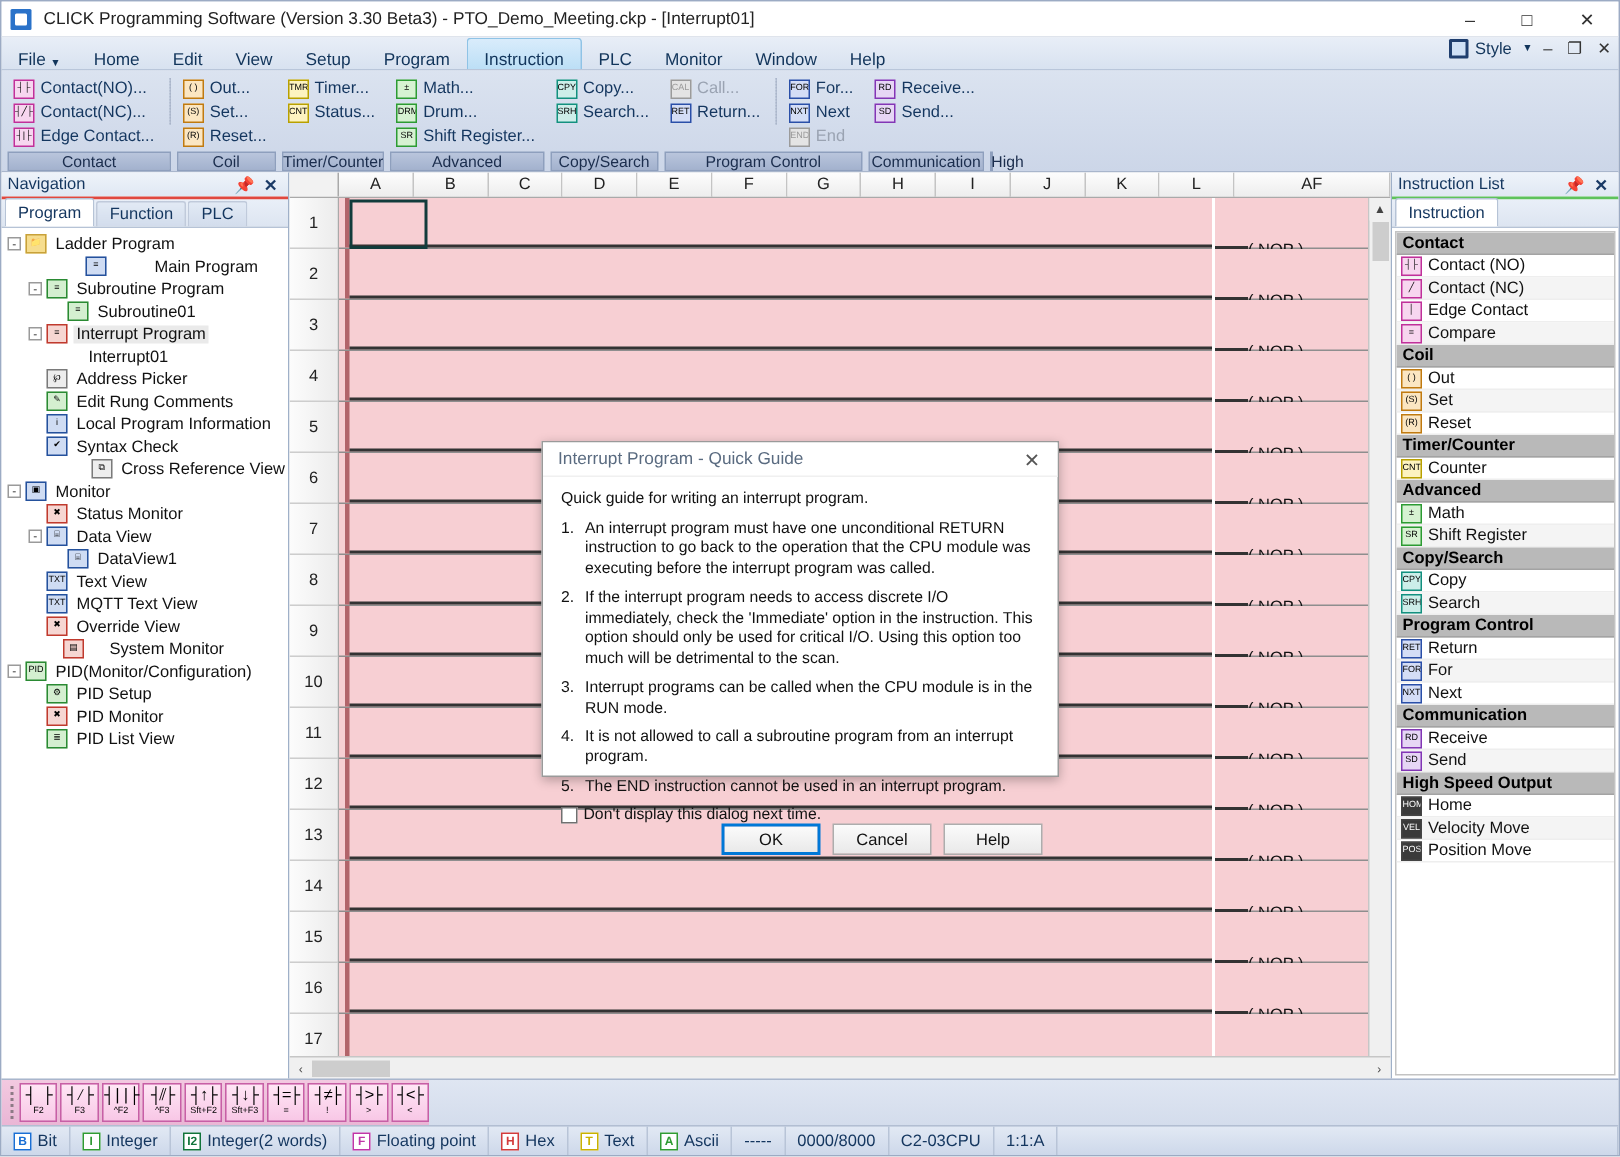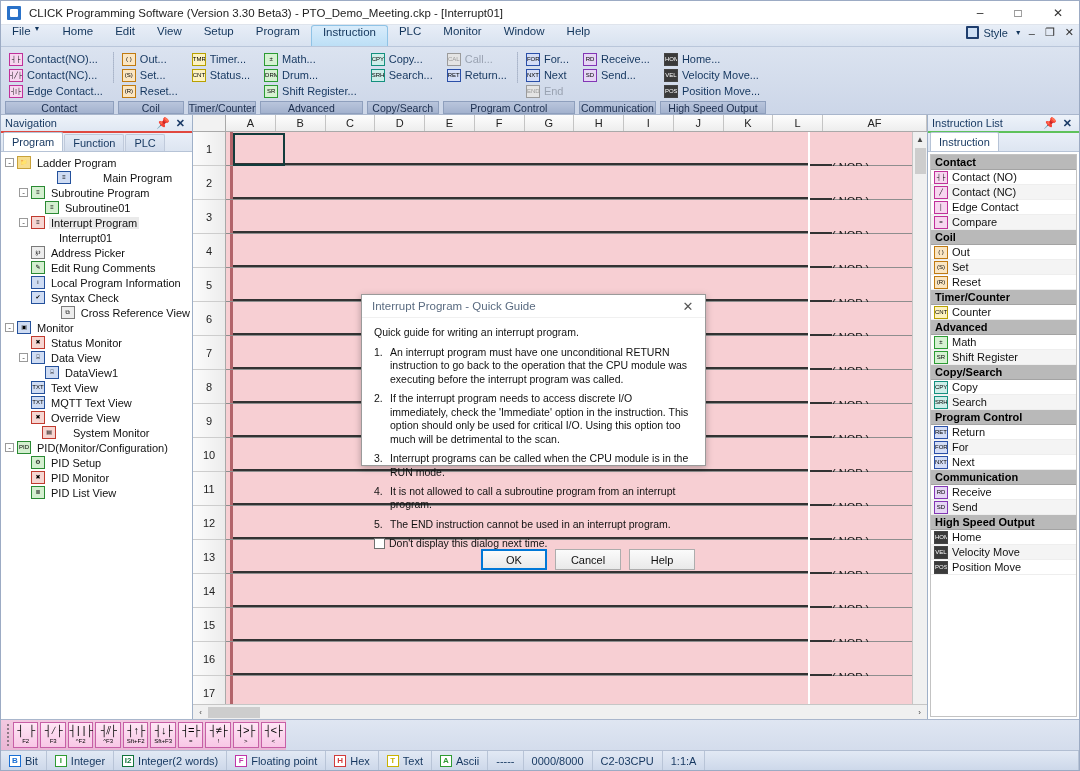--- a/index.html
+++ b/index.html
@@ -45,21 +45,21 @@
 
   
   .menubar {
     height: 22px;
     background: linear-gradient(180deg,#e8eef7 0%,#d8e2f0 100%);
     display: flex; align-items: stretch;
     border-bottom: 1px solid #b9c6da;
     position: relative;
   }
   .menu-item {
-    padding: 0 11px; display: flex; align-items: flex-start;
+    padding: 0 11px; display: flex; align-items: flex-end;
     font-size: 11.5px; color: #12355b; white-space: nowrap;
   }
   .menu-item.active {
     background: linear-gradient(180deg,#d9ecfb 0%,#bcdff6 100%);
     border: 1px solid #8fc3e6; border-bottom: none;
     border-radius: 3px 3px 0 0;
   }
   .menu-caret { font-size: 7px; margin-left: 3px; color:#12355b; }
   .style-box {
     position: absolute; right: 2px; top: 1px;
@@ -286,21 +286,21 @@
     border-right: 1px solid #b8c4d7;
   }
   .sb-ico {
     width: 12px; height: 12px; border:1px solid #555; background:#fff;
     font-size:8px; line-height:10px; text-align:center; font-weight:bold;
   }
   .sb-grow { flex:1; }
 
   
   .modal {
-    position:absolute; left:360px; top:293px; width:345px; height:172px;
+    position:absolute; left:360px; top:293px; width:345px; height:224px;
     background:#fff; border:1px solid #9a9a9a;
     box-shadow: 0 2px 7px rgba(0,0,0,.28);
     display:flex; flex-direction:column;
   }
   .m-title {
     height: 26px; display:flex; align-items:center; padding: 0 4px 0 10px;
     background:#fff; border-bottom: 1px solid #f0f0f0;
   }
   .m-title .t { flex:1; font-size:11.5px; color:#5a6b80; }
   .m-close { width:26px; height:22px; display:flex;align-items:center;justify-content:center; color:#555; font-size:13px;}
@@ -506,36 +506,20 @@
             </div>
             <div class="rbtn">
               <span class="ico purple">SD</span>
               <span>Send...</span>
             </div>
           </div>
         </div>
         <div class="rgroup-label">Communication</div>
       </div>
       <div class="rgroup">
-        <div class="rgroup-cols">
-          <div class="rgroup-items">
-            <div class="rbtn">
-              <span class="ico dark">HOME</span>
-              <span>Home...</span>
-            </div>
-            <div class="rbtn">
-              <span class="ico dark">VEL</span>
-              <span>Velocity Move...</span>
-            </div>
-            <div class="rbtn">
-              <span class="ico dark">POS</span>
-              <span>Position Move...</span>
-            </div>
-          </div>
-        </div>
         <div class="rgroup-label">High Speed Output</div>
       </div>
     </div>
 
   <div class="body">
 
     <div class="nav">
       <div class="panel-head">
         <span class="ph-title">Navigation</span>
         <span class="ph-btn">📌</span>

